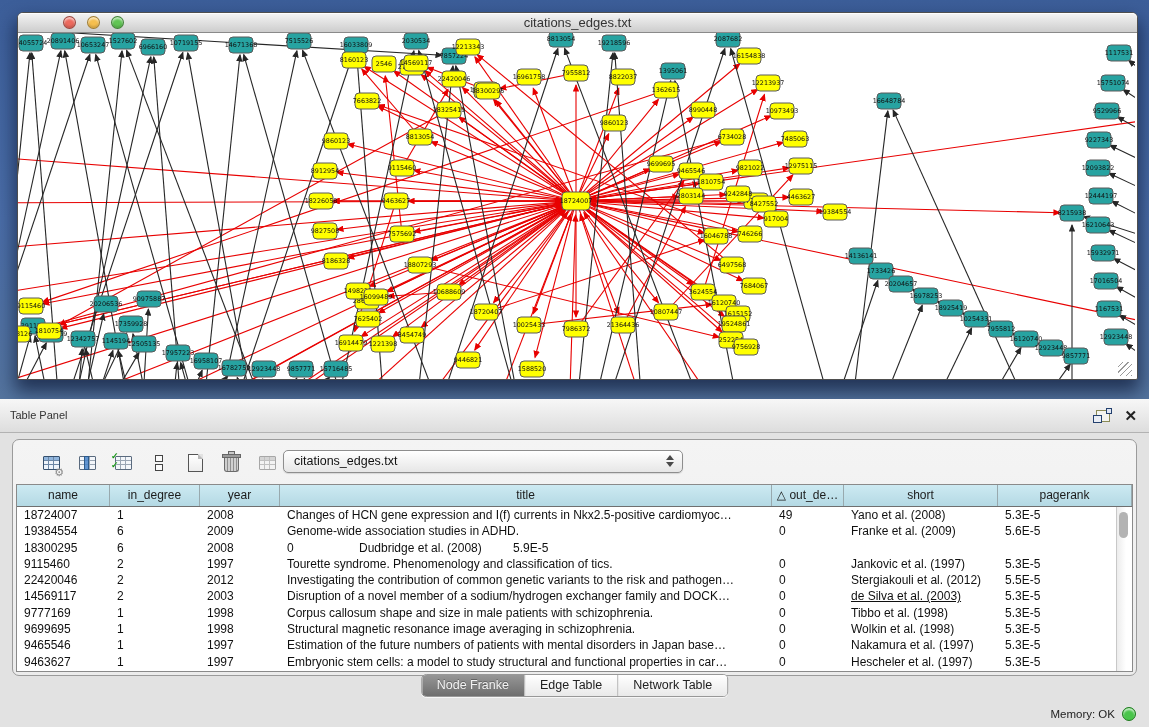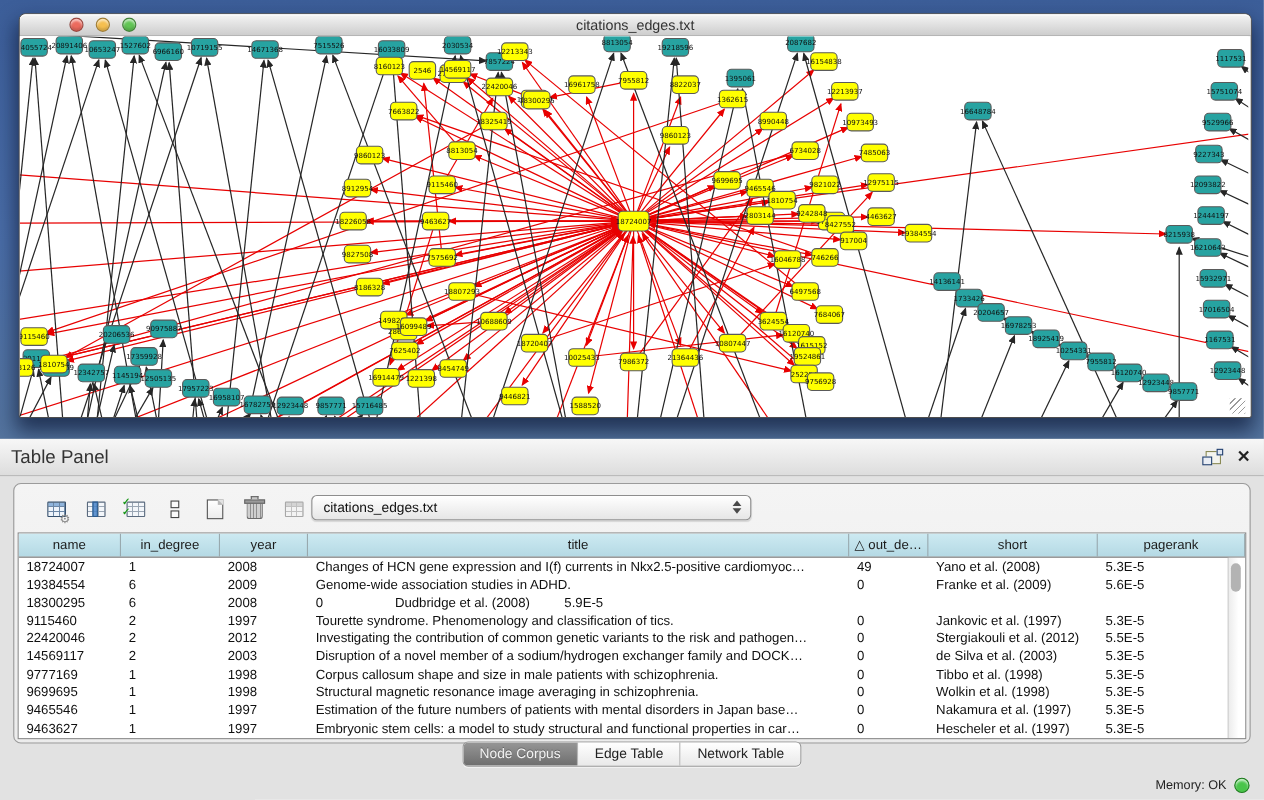--- a/index.html
+++ b/index.html
@@ -23,21 +23,21 @@
   .light{width:13px;height:13px;border-radius:50%;border:1px solid rgba(0,0,0,.35);
     box-shadow:inset 0 2px 2px rgba(255,255,255,.6), inset 0 -2px 2px rgba(0,0,0,.15);box-sizing:border-box;}
   .canvas{position:relative;width:1117px;height:346px;background:#fff;overflow:hidden;border-radius:0 0 2px 2px;}
   .canvas svg{position:absolute;left:0;top:0;}
   .grip{position:absolute;right:3px;bottom:3px;width:14px;height:14px;
     background:repeating-linear-gradient(135deg,transparent 0 3px,#9a9a9a 3px 4px);}
 
   
   .panel-header{position:absolute;left:0;top:399px;width:1149px;height:34px;
     background:linear-gradient(#f7f7f7,#dddddd);border-bottom:1px solid #b2b2b2;box-sizing:border-box;}
-  .panel-title{position:absolute;left:10px;top:0;height:33px;line-height:33px;font-size:17px;color:#333;}
+  .panel-title{position:absolute;left:10px;top:0;height:33px;line-height:33px;font-size:11px;color:#333;}
   .ph-icons{position:absolute;right:12px;top:0;height:33px;display:flex;align-items:center;gap:14px;}
   .float-ic{position:relative;width:12px;height:10px;border:1px solid #8a8a55;background:#f4f4ee;}
   .float-ic:after{content:"";position:absolute;left:-4px;top:4px;width:7px;height:6px;border:1px solid #23406e;background:#e9edf4;}
   .float-ic:before{content:"";position:absolute;right:-3px;top:-3px;width:4px;height:4px;border:1px solid #23406e;background:#dfe6f2;}
   .close-x{font-size:15px;font-weight:bold;color:#222;line-height:15px;}
 
   
   .main{position:absolute;left:0;top:433px;width:1149px;height:294px;background:#e2e2e2;}
   .inner-panel{position:absolute;left:12px;top:6px;width:1125px;height:237px;box-sizing:border-box;
     background:linear-gradient(#f4f4f4,#ececec);border:1px solid #9b9b9b;border-radius:7px;}
@@ -935,21 +935,21 @@
               <div class="tcell" style="width: 72px;">0</div>
               <div class="tcell" style="width: 154px;">Stergiakouli et al. (2012)</div>
               <div class="tcell" style="width: 106px; flex: 1 1 0%;">5.5E-5</div>
             </div>
             <div class="trow">
               <div class="tcell" style="width: 93px;">14569117</div>
               <div class="tcell" style="width: 90px;">2</div>
               <div class="tcell" style="width: 80px;">2003</div>
               <div class="tcell" style="width: 492px;">Disruption of a novel member of a sodium/hydrogen exchanger family and DOCK…</div>
               <div class="tcell" style="width: 72px;">0</div>
-              <div class="tcell" style="width: 154px;">de Silva et al. (2003)</div>
+              <div class="tcell" style="width: 154px; text-decoration: underline;">de Silva et al. (2003)</div>
               <div class="tcell" style="width: 106px; flex: 1 1 0%;">5.3E-5</div>
             </div>
             <div class="trow">
               <div class="tcell" style="width: 93px;">9777169</div>
               <div class="tcell" style="width: 90px;">1</div>
               <div class="tcell" style="width: 80px;">1998</div>
               <div class="tcell" style="width: 492px;">Corpus callosum shape and size in male patients with schizophrenia.</div>
               <div class="tcell" style="width: 72px;">0</div>
               <div class="tcell" style="width: 154px;">Tibbo et al. (1998)</div>
               <div class="tcell" style="width: 106px; flex: 1 1 0%;">5.3E-5</div>
@@ -983,21 +983,21 @@
             </div>
           </div>
         <div class="vscroll">
           <div class="vthumb"></div>
         </div>
       </div>
 
     </div>
 
     <div class="tabs" id="tabs">
-        <div class="tab sel">Node Corpus</div>
+        <div class="tab sel">Node Franke</div>
         <div class="tab">Edge Table</div>
         <div class="tab">Network Table</div>
       </div>
 
     <div class="statusbar">
       <span class="mem-label">Memory: OK</span>
       <span class="mem-dot" id="mem-dot" style="background: rgb(73, 197, 74);"></span>
     </div>
   </div>
 

